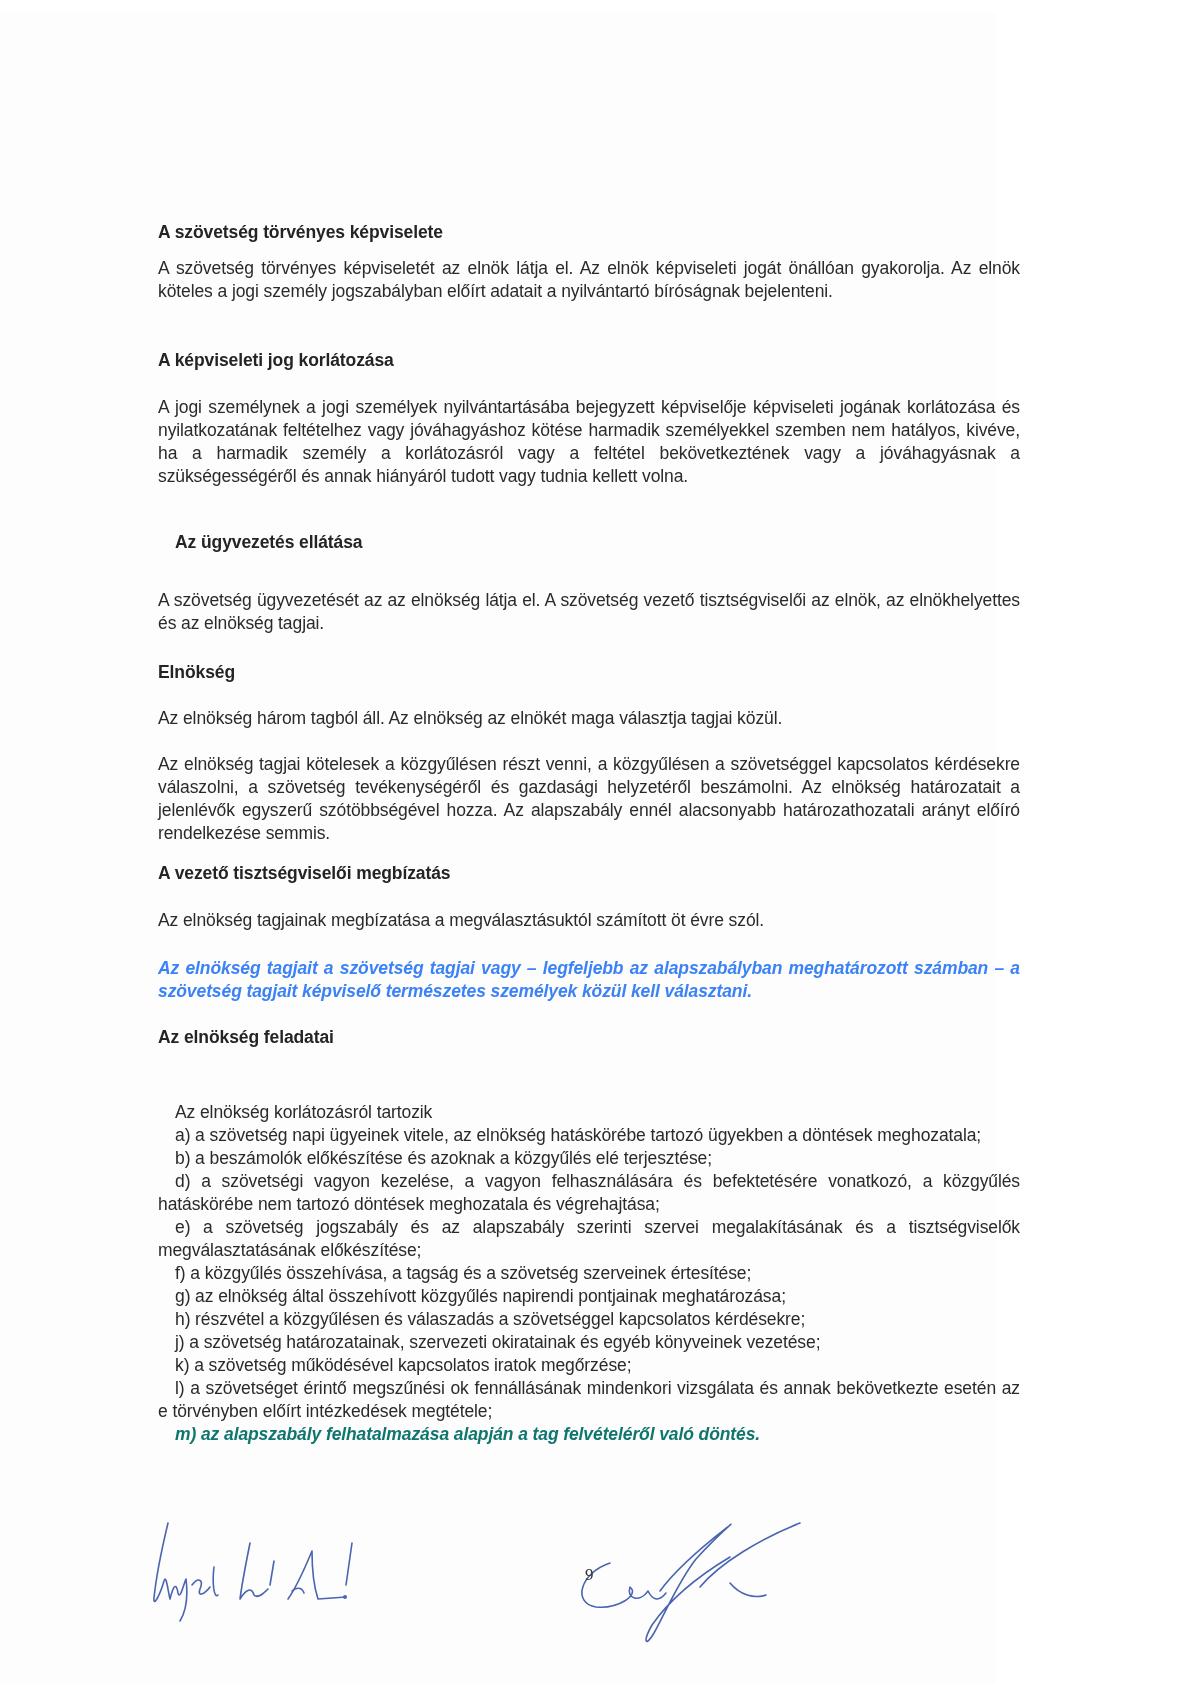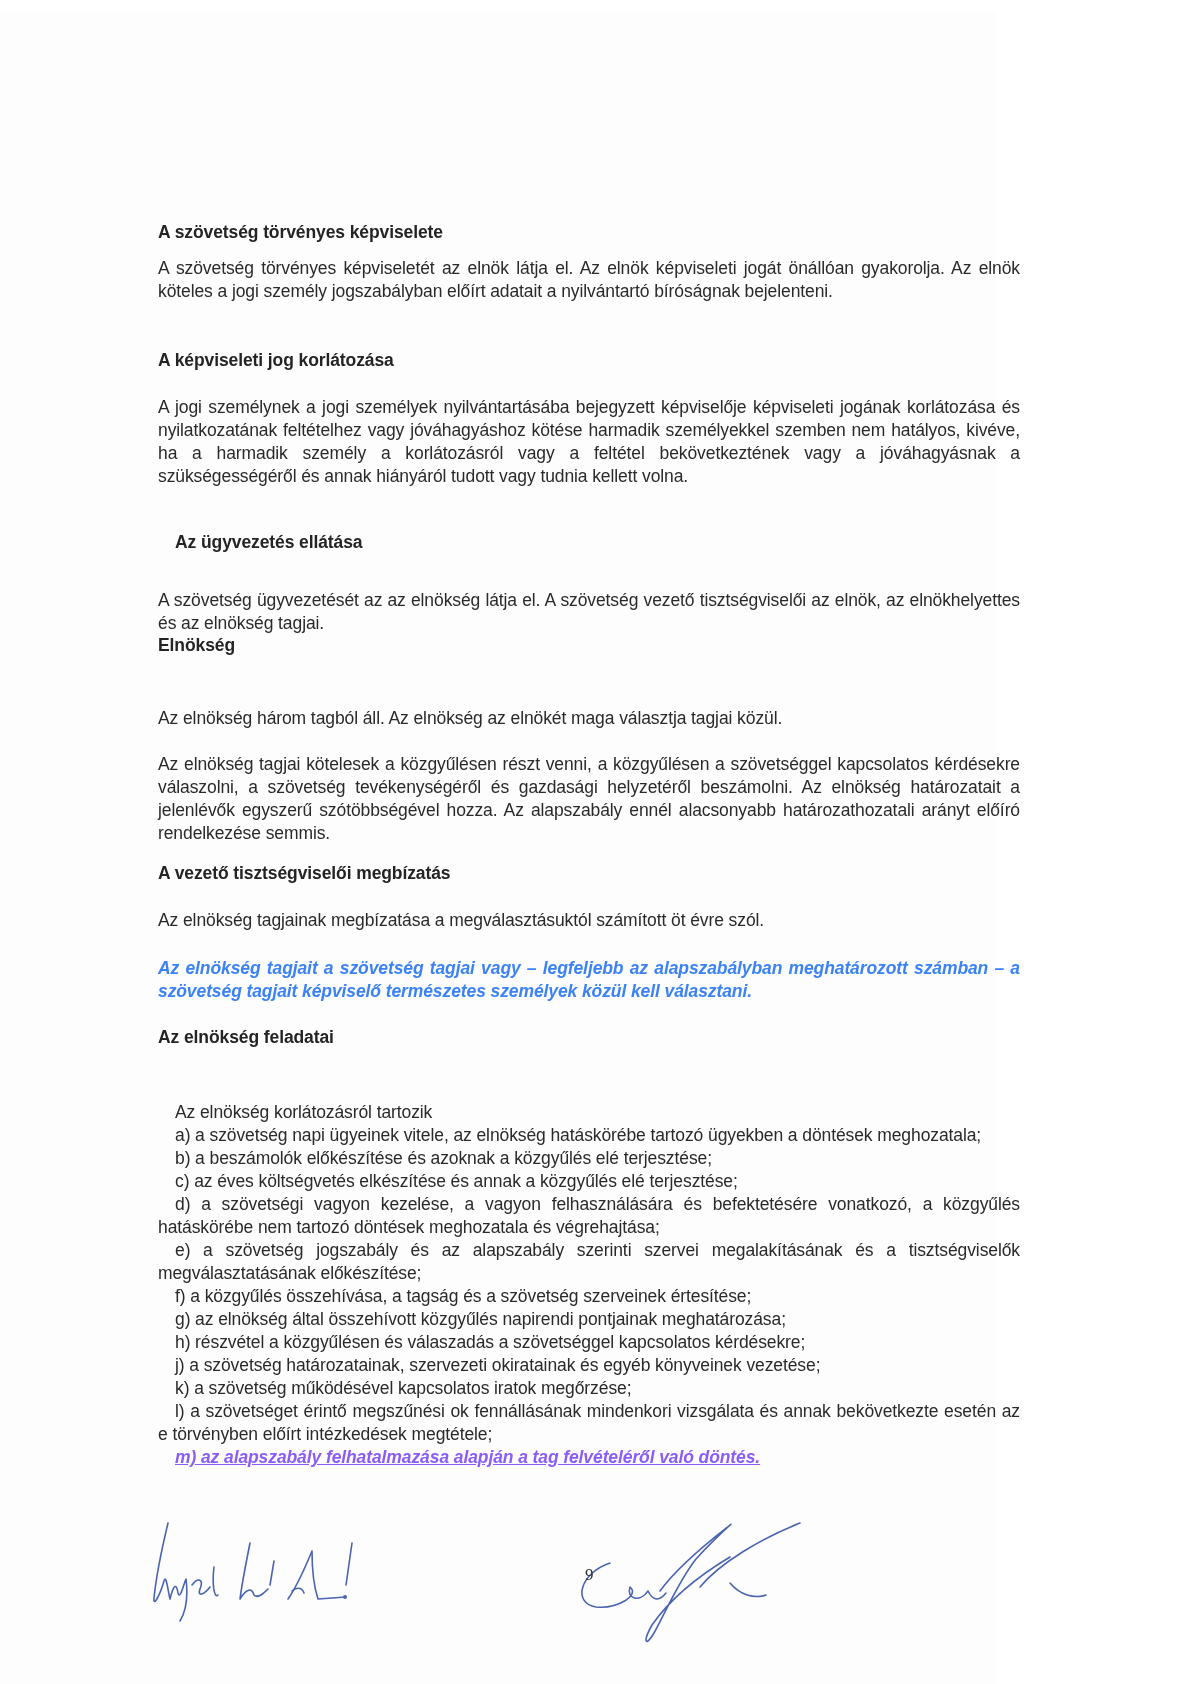--- a/index.html
+++ b/index.html
@@ -17,29 +17,29 @@
     letter-spacing: -0.1px;
   }
   h2 {
     font-size: 17.5px; font-weight: bold; margin: 0; padding: 0;
     color: #242424; line-height: 23px;
   }
   p { margin: 0; padding: 0; text-align: justify; }
   .indent-head { padding-left: 17px; }
   .bold-italic { font-weight: bold; font-style: italic; color: #3b82f6; }
   .list-intro, .list-item { text-indent: 17px; text-align: justify; }
-  .list-item.last { font-weight: bold; font-style: italic; color: #8b5cf6; text-decoration: underline; }
+  .list-item.last { font-weight: bold; font-style: italic; color: #0f766e; }
 
   #h1 { position: absolute; top: 0; }
   #p1 { position: absolute; top: 36px; width: 862px; }
   #h2 { position: absolute; top: 128px; }
   #p2 { position: absolute; top: 175px; width: 862px; }
   #h3 { position: absolute; top: 310px; }
   #p3 { position: absolute; top: 368px; width: 862px; }
-  #h4 { position: absolute; top: 413px; }
+  #h4 { position: absolute; top: 440px; }
   #p4 { position: absolute; top: 486px; width: 862px; }
   #p5 { position: absolute; top: 532px; width: 862px; }
   #h5 { position: absolute; top: 641px; }
   #p6 { position: absolute; top: 688px; width: 862px; }
   #p7 { position: absolute; top: 736px; width: 862px; }
   #h6 { position: absolute; top: 805px; }
   #list { position: absolute; top: 880px; width: 862px; }
 
   .sig-area { position: absolute; left: 140px; top: 1490px; width: 700px; height: 150px; }
   .page-number {
@@ -69,21 +69,20 @@
     <h2 id="h5">A vezető tisztségviselői megbízatás</h2>
     <p id="p6">Az elnökség tagjainak megbízatása a megválasztásuktól számított öt évre szól.</p>
     <p id="p7" class="bold-italic">Az elnökség tagjait a szövetség tagjai vagy – legfeljebb az alapszabályban meghatározott számban – a szövetség tagjait képviselő természetes személyek közül kell választani.</p>
 
     <h2 id="h6">Az elnökség feladatai</h2>
 
     <div id="list">
       <p class="list-intro">Az elnökség korlátozásról tartozik</p>
       <p class="list-item">a) a szövetség napi ügyeinek vitele, az elnökség hatáskörébe tartozó ügyekben a döntések meghozatala;</p>
       <p class="list-item">b) a beszámolók előkészítése és azoknak a közgyűlés elé terjesztése;</p>
-      <p class="list-item">c) az éves költségvetés elkészítése és annak a közgyűlés elé terjesztése;</p>
       <p class="list-item">d) a szövetségi vagyon kezelése, a vagyon felhasználására és befektetésére vonatkozó, a közgyűlés hatáskörébe nem tartozó döntések meghozatala és végrehajtása;</p>
       <p class="list-item">e) a szövetség jogszabály és az alapszabály szerinti szervei megalakításának és a tisztségviselők megválasztatásának előkészítése;</p>
       <p class="list-item">f) a közgyűlés összehívása, a tagság és a szövetség szerveinek értesítése;</p>
       <p class="list-item">g) az elnökség által összehívott közgyűlés napirendi pontjainak meghatározása;</p>
       <p class="list-item">h) részvétel a közgyűlésen és válaszadás a szövetséggel kapcsolatos kérdésekre;</p>
       <p class="list-item">j) a szövetség határozatainak, szervezeti okiratainak és egyéb könyveinek vezetése;</p>
       <p class="list-item">k) a szövetség működésével kapcsolatos iratok megőrzése;</p>
       <p class="list-item">l) a szövetséget érintő megszűnési ok fennállásának mindenkori vizsgálata és annak bekövetkezte esetén az e törvényben előírt intézkedések megtétele;</p>
       <p class="list-item last">m) az alapszabály felhatalmazása alapján a tag felvételéről való döntés.</p>
     </div>

